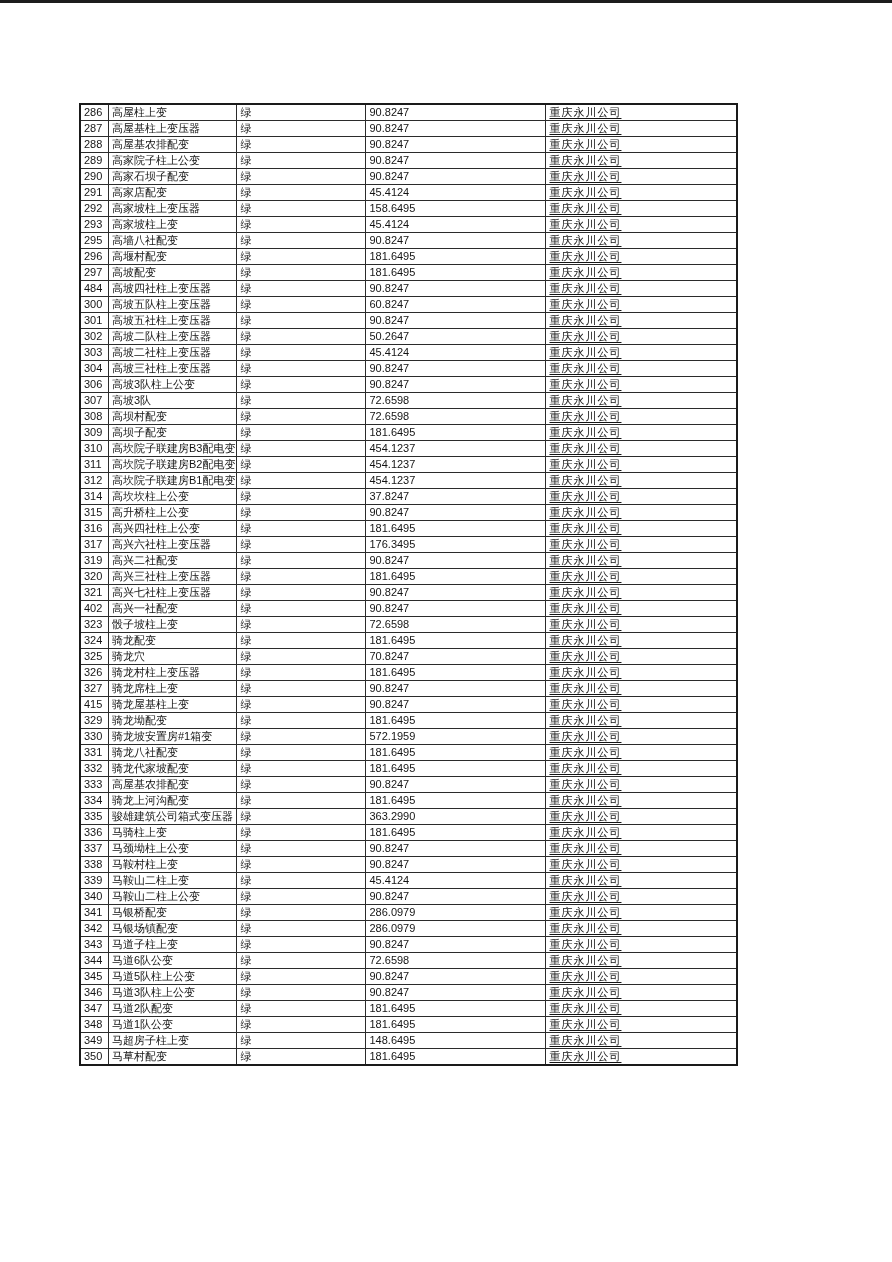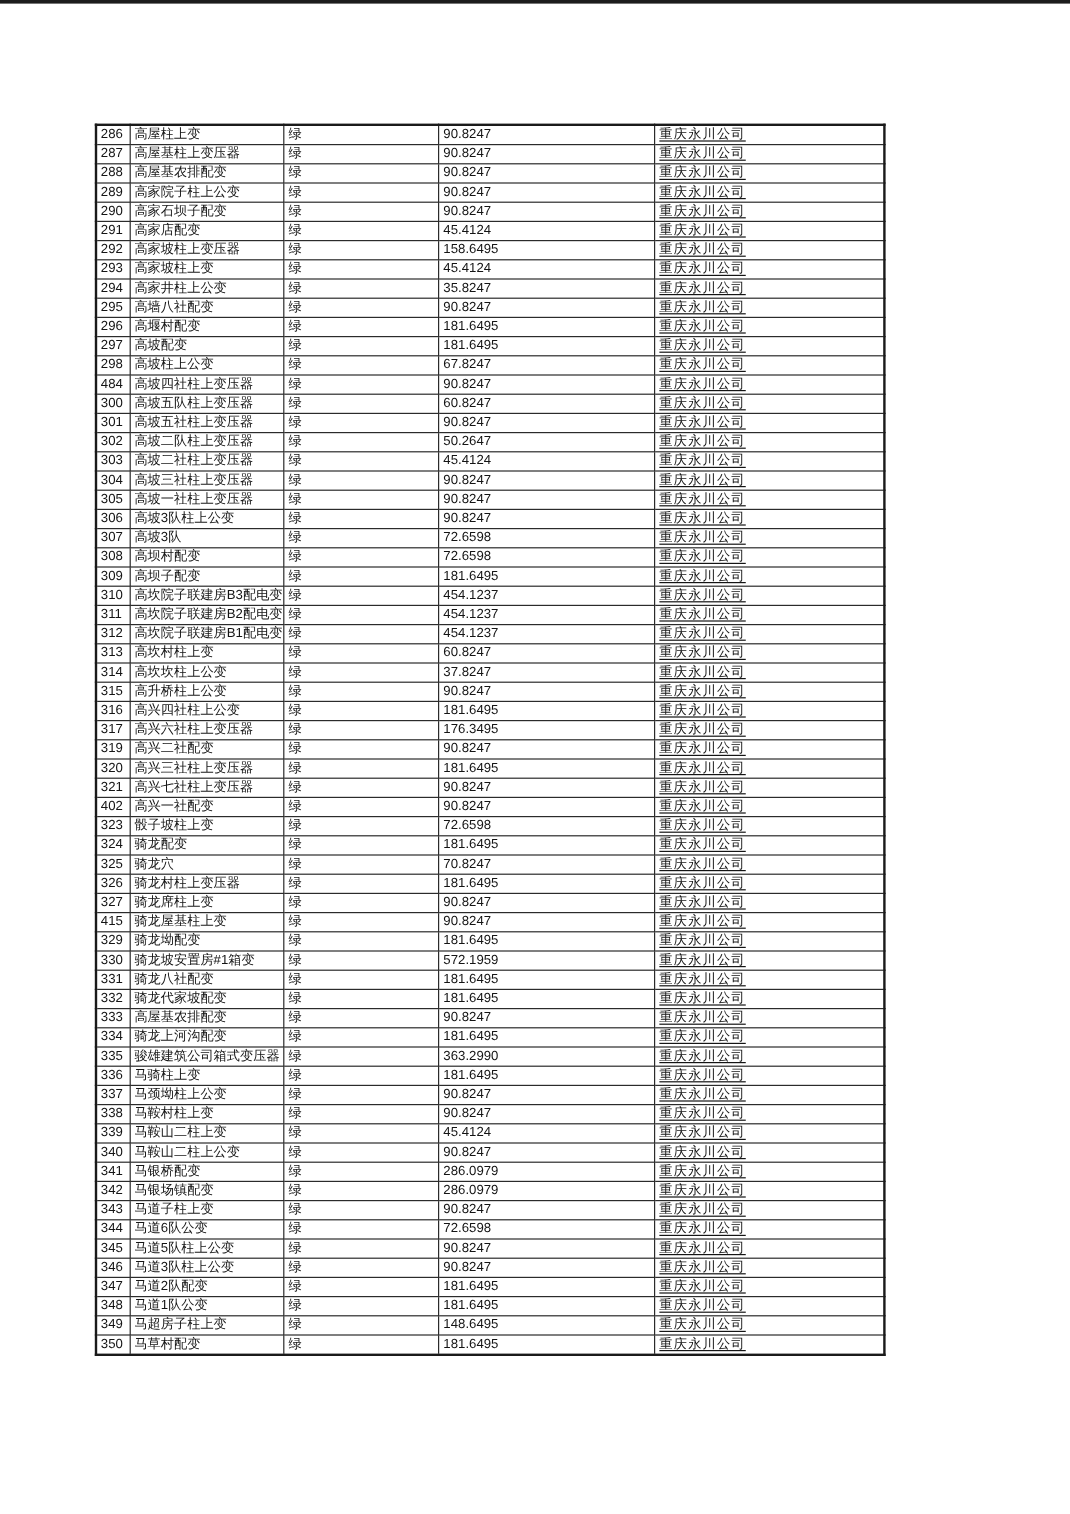--- a/index.html
+++ b/index.html
@@ -112,27 +112,20 @@
         <td class="col-company">重庆永川公司</td>
       </tr>
       <tr>
         <td class="col-no">293</td>
         <td class="col-name">高家坡柱上变</td>
         <td class="col-status">绿</td>
         <td class="col-value">45.4124</td>
         <td class="col-company">重庆永川公司</td>
       </tr>
       <tr>
-        <td class="col-no">294</td>
-        <td class="col-name">高家井柱上公变</td>
-        <td class="col-status">绿</td>
-        <td class="col-value">35.8247</td>
-        <td class="col-company">重庆永川公司</td>
-      </tr>
-      <tr>
         <td class="col-no">295</td>
         <td class="col-name">高墙八社配变</td>
         <td class="col-status">绿</td>
         <td class="col-value">90.8247</td>
         <td class="col-company">重庆永川公司</td>
       </tr>
       <tr>
         <td class="col-no">296</td>
         <td class="col-name">高堰村配变</td>
         <td class="col-status">绿</td>
@@ -140,27 +133,20 @@
         <td class="col-company">重庆永川公司</td>
       </tr>
       <tr>
         <td class="col-no">297</td>
         <td class="col-name">高坡配变</td>
         <td class="col-status">绿</td>
         <td class="col-value">181.6495</td>
         <td class="col-company">重庆永川公司</td>
       </tr>
       <tr>
-        <td class="col-no">298</td>
-        <td class="col-name">高坡柱上公变</td>
-        <td class="col-status">绿</td>
-        <td class="col-value">67.8247</td>
-        <td class="col-company">重庆永川公司</td>
-      </tr>
-      <tr>
         <td class="col-no">484</td>
         <td class="col-name">高坡四社柱上变压器</td>
         <td class="col-status">绿</td>
         <td class="col-value">90.8247</td>
         <td class="col-company">重庆永川公司</td>
       </tr>
       <tr>
         <td class="col-no">300</td>
         <td class="col-name">高坡五队柱上变压器</td>
         <td class="col-status">绿</td>
@@ -189,27 +175,20 @@
         <td class="col-company">重庆永川公司</td>
       </tr>
       <tr>
         <td class="col-no">304</td>
         <td class="col-name">高坡三社柱上变压器</td>
         <td class="col-status">绿</td>
         <td class="col-value">90.8247</td>
         <td class="col-company">重庆永川公司</td>
       </tr>
       <tr>
-        <td class="col-no">305</td>
-        <td class="col-name">高坡一社柱上变压器</td>
-        <td class="col-status">绿</td>
-        <td class="col-value">90.8247</td>
-        <td class="col-company">重庆永川公司</td>
-      </tr>
-      <tr>
         <td class="col-no">306</td>
         <td class="col-name">高坡3队柱上公变</td>
         <td class="col-status">绿</td>
         <td class="col-value">90.8247</td>
         <td class="col-company">重庆永川公司</td>
       </tr>
       <tr>
         <td class="col-no">307</td>
         <td class="col-name">高坡3队</td>
         <td class="col-status">绿</td>
@@ -242,27 +221,20 @@
         <td class="col-name">高坎院子联建房B2配电变</td>
         <td class="col-status">绿</td>
         <td class="col-value">454.1237</td>
         <td class="col-company">重庆永川公司</td>
       </tr>
       <tr>
         <td class="col-no">312</td>
         <td class="col-name">高坎院子联建房B1配电变</td>
         <td class="col-status">绿</td>
         <td class="col-value">454.1237</td>
-        <td class="col-company">重庆永川公司</td>
-      </tr>
-      <tr>
-        <td class="col-no">313</td>
-        <td class="col-name">高坎村柱上变</td>
-        <td class="col-status">绿</td>
-        <td class="col-value">60.8247</td>
         <td class="col-company">重庆永川公司</td>
       </tr>
       <tr>
         <td class="col-no">314</td>
         <td class="col-name">高坎坎柱上公变</td>
         <td class="col-status">绿</td>
         <td class="col-value">37.8247</td>
         <td class="col-company">重庆永川公司</td>
       </tr>
       <tr>

